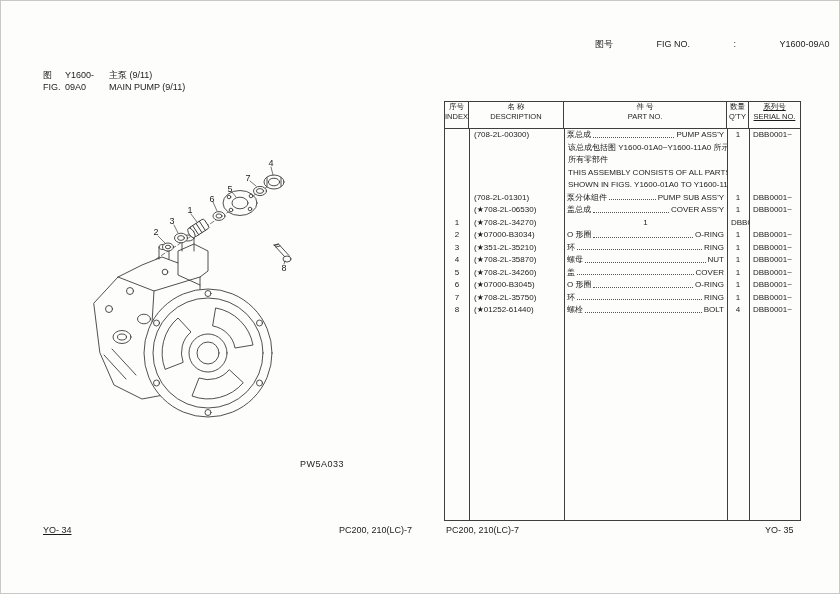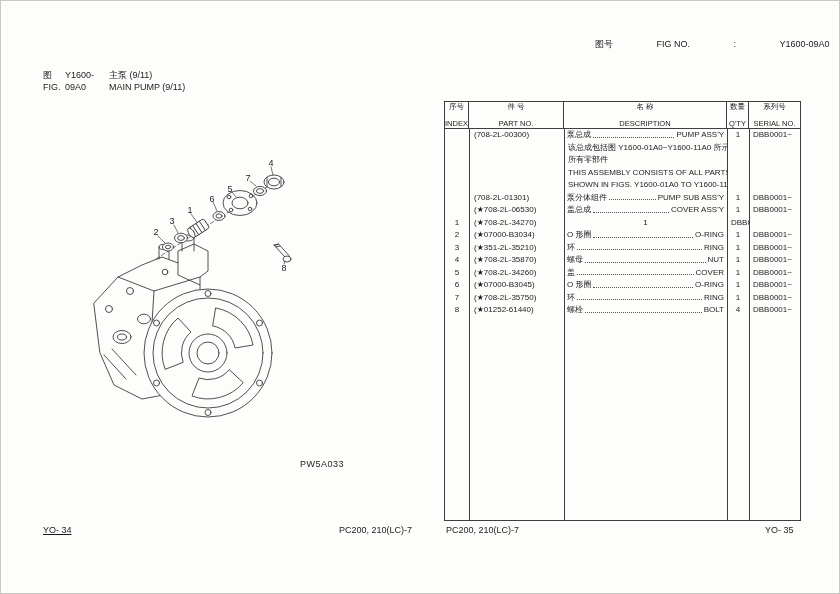--- a/index.html
+++ b/index.html
@@ -42,25 +42,25 @@
 
   .ptable {
     position:absolute; left:443px; top:100px; width:357px; height:420px;
     border:1px solid #3f3f3f; background:#fdfdfc;
   }
   .thead {
     display:grid; grid-template-columns:24px 95px 163px 22px 1fr;
     height:27px; border-bottom:1px solid #3f3f3f;
   }
   .hcell {
-    display:flex; flex-direction:column; align-items:center; justify-content:space-between;
+    display:flex; flex-direction:column; align-items:center; justify-content:flex-start;
     font-size:7.5px; line-height:9.5px; border-right:1px solid #3f3f3f;
     white-space:nowrap; overflow:hidden;
   }
-  .hcell:last-child { border-right:none; }
+  .hcell:last-child { border-right:none;text-decoration:underline; }
 
   .tbody { position:relative; height:391px; overflow:hidden; }
   .vline { position:absolute; top:0; bottom:0; width:1px; background:#3f3f3f; }
   .vl1 { left:24px; } .vl2 { left:119px; } .vl3 { left:282px; } .vl4 { left:304px; }
 
   .trow {
     display:grid; grid-template-columns:24px 95px 163px 22px 1fr;
     height:12.5px; font-size:8px; line-height:12.5px; white-space:nowrap;
   }
   .tc { overflow:hidden; }
@@ -203,26 +203,26 @@
     <span>Y1600-09A0</span>
   </div>
 
   <div class="ptable">
     <div class="thead">
       <div class="hcell">
         <span>序号</span>
         <span>INDEX</span>
       </div>
       <div class="hcell">
+        <span>名        称</span>
+        <span>DESCRIPTION</span>
+      </div>
+      <div class="hcell">
         <span>件  号</span>
         <span>PART NO.</span>
-      </div>
-      <div class="hcell">
-        <span>名        称</span>
-        <span>DESCRIPTION</span>
       </div>
       <div class="hcell">
         <span>数量</span>
         <span>Q'TY</span>
       </div>
       <div class="hcell">
         <span>系列号</span>
         <span>SERIAL NO.</span>
       </div>
     </div>

